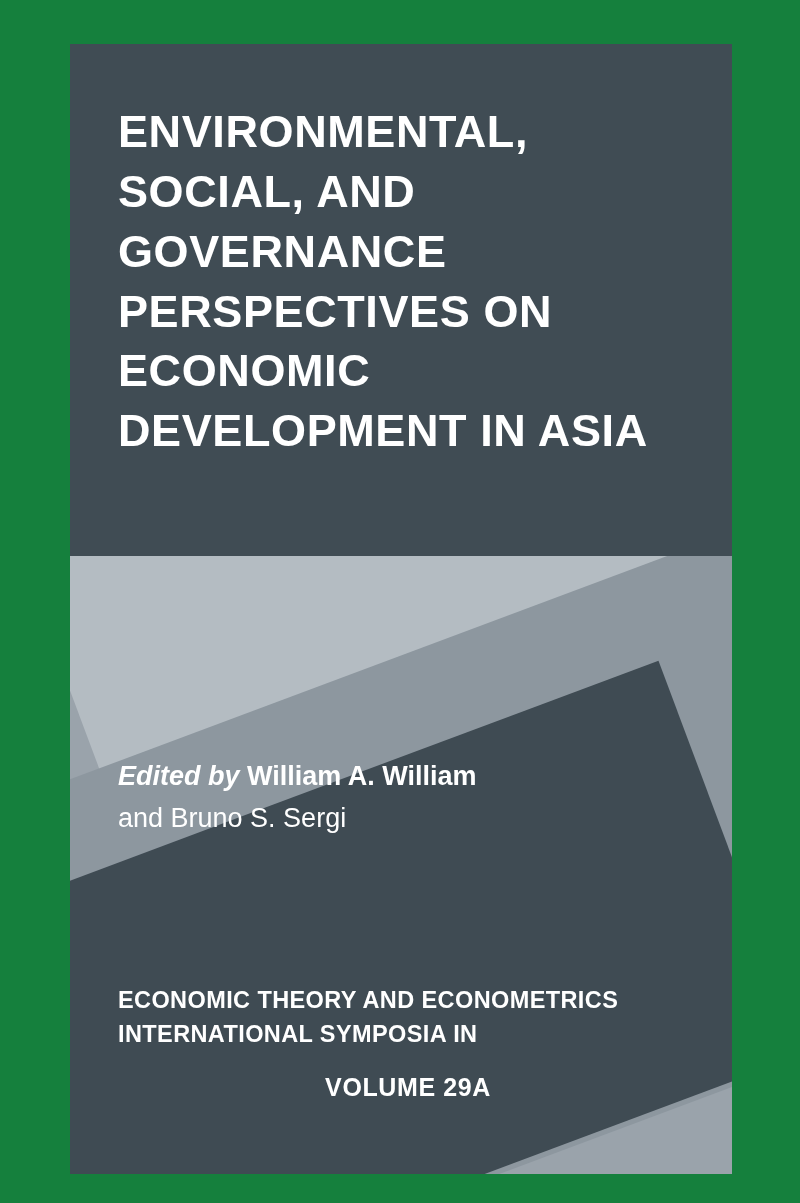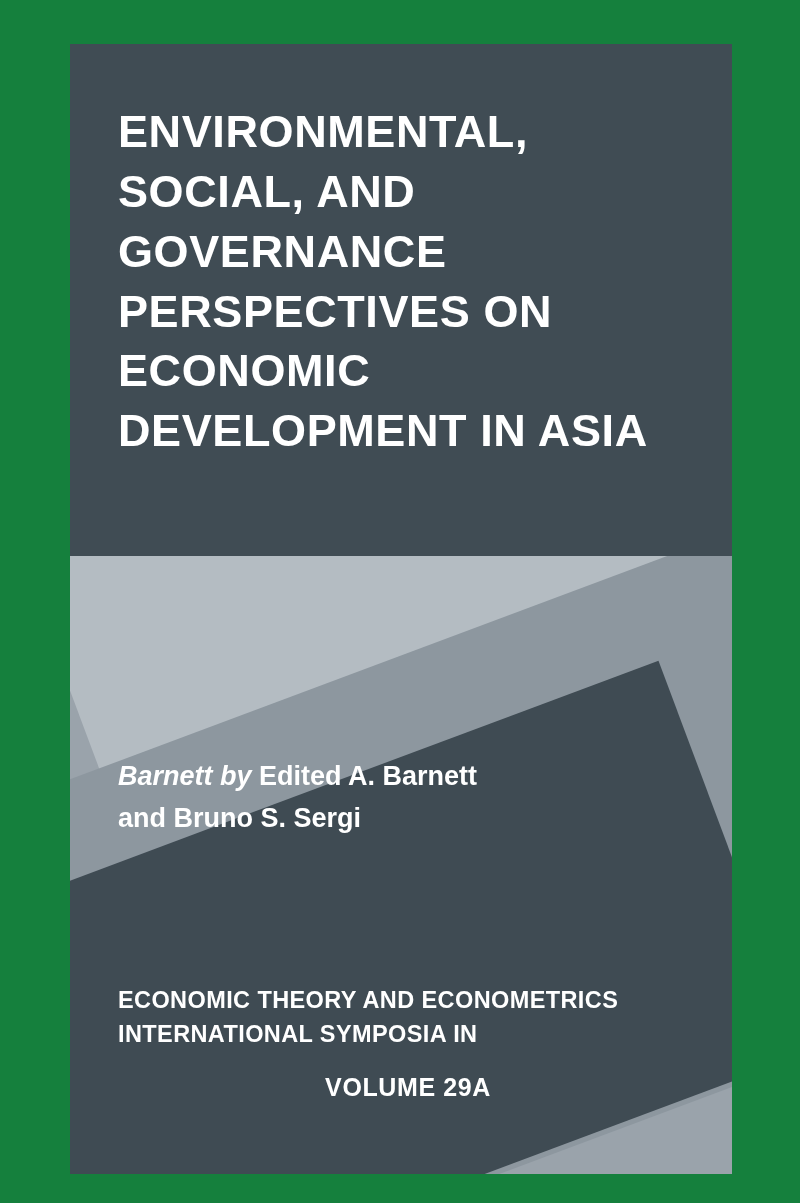--- a/index.html
+++ b/index.html
@@ -105,21 +105,21 @@
   }
   .editors .lead {
     font-style: italic;
     font-weight: bold;
   }
   .editors .names {
     font-weight: bold;
   }
   .editors .line2 {
     display: block;
-    font-weight: bold;
+    font-weight: normal;
   }
 
   .series-block {
     position: absolute;
     left: 48px;
     bottom: 72px;
     width: 580px;
     color: #ffffff;
   }
   .series-line {
@@ -145,22 +145,22 @@
   <div class="cover-canvas">
 
     <div class="diag-light"></div>
     <div class="diag-mid"></div>
     <div class="title-block"></div>
     <div class="footer-wedge"></div>
 
     <div class="title-text">ENVIRONMENTAL, SOCIAL, AND GOVERNANCE PERSPECTIVES ON ECONOMIC DEVELOPMENT IN ASIA</div>
 
     <div class="editors">
-      <span class="lead">Barnett by</span>
-      <span class="names">Edited A. Barnett</span>
+      <span class="lead">Edited by</span>
+      <span class="names">William A. William</span>
       <span class="line2">and Bruno S. Sergi</span>
     </div>
 
     <div class="series-block">
       <div class="series-line">ECONOMIC THEORY AND ECONOMETRICS</div>
       <div class="series-line">INTERNATIONAL SYMPOSIA IN</div>
       <div class="volume-line">VOLUME 29A</div>
     </div>
 
   </div>

